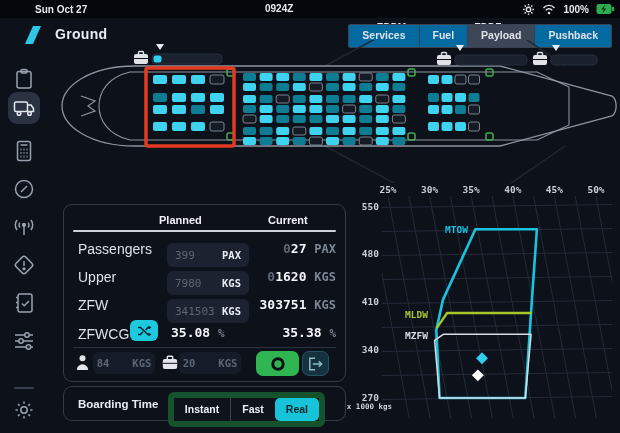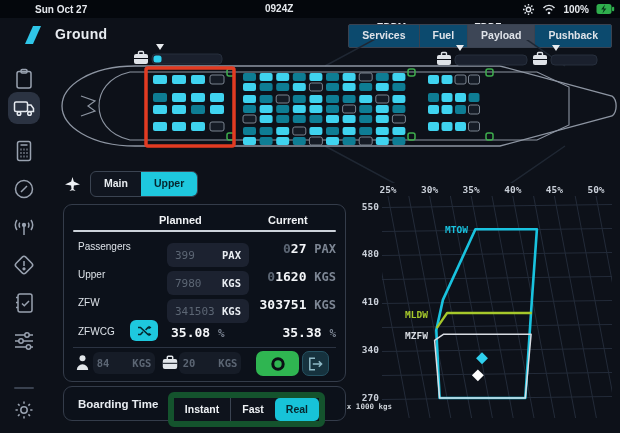--- a/index.html
+++ b/index.html
@@ -13,21 +13,21 @@
   .sb-date{margin-left:35px;}
   .sb-time{position:absolute;left:265px;top:3px;}
   .sb-right{position:absolute;right:5px;top:0;height:18px;display:flex;align-items:center;gap:7px;}
   .sb-flight{display:flex;align-items:center;gap:6px;margin-right:14px;margin-top:36px;}
   .sb-line{width:56px;height:2px;background:#e6e9ee;border-radius:1px;}
 
   
   .hdr-title{left:55px;top:26px;font-size:14px;font-weight:bold;letter-spacing:.3px;}
   .logo{left:25px;top:26px;}
   .tabs{right:8px;top:24px;display:flex;height:22px;border:1px solid #3a4250;border-radius:2px;
-        background:#0c4a6e;overflow:hidden;}
+        background:#0369a1;overflow:hidden;}
   .tab{padding:0 13px;line-height:21px;font-size:10.5px;font-weight:bold;color:#dfe3e9;border-left:1px solid #3a4250;cursor:default;}
   .tab:first-child{border-left:none;}
   .tab.active{background:#3d4656;}
 
   
   .side-icon{left:11px;width:26px;height:26px;display:flex;align-items:center;justify-content:center;}
   .side-sel{left:8px;top:92px;width:32px;height:32px;border-radius:9px;background:#2b3342;}
   .side-div{left:14px;top:387px;width:20px;height:2px;background:#39414f;border-radius:1px;}
 
   
@@ -35,21 +35,21 @@
   .deck-seg{display:flex;height:24px;border-radius:6px;overflow:hidden;border:1px solid #3b4452;background:#10151f;}
   .deck-seg .opt{padding:0 13px;line-height:23px;font-size:10.5px;font-weight:bold;color:#e8ecf0;}
   .deck-seg .opt.sel{background:#1ec8de;color:#05262e;}
 
   
   .panel{background:#0c111a;border:1px solid #343c4a;border-radius:9px;}
   .wpanel{left:63px;top:204px;width:281px;height:176px;}
   .whead{position:absolute;top:9px;font-size:11px;font-weight:bold;color:#f0f2f5;}
   .hr1{position:absolute;left:9px;top:25px;width:263px;height:2px;background:#ccd2da;border-radius:1px;}
   .hr2{position:absolute;left:9px;top:142px;width:263px;height:1px;background:#2b3342;}
-  .wrow-label{position:absolute;left:14px;font-size:10px;color:#dde2e8;}
+  .wrow-label{position:absolute;left:14px;font-size:14px;color:#dde2e8;}
   .pinput{position:absolute;left:103px;width:82px;height:24px;background:#1c2230;border-radius:6px;
           display:flex;align-items:center;justify-content:space-between;padding:0 8px;box-sizing:border-box;margin-top:8px;}
   .pinput .val{font-size:11px;color:#5c6674;font-family:"DejaVu Sans Mono",monospace;}
   .pinput .unit{font-size:10.5px;font-weight:bold;color:#e8ecf1;font-family:"DejaVu Sans Mono",monospace;}
   .curval{position:absolute;right:9px;text-align:right;font-family:"DejaVu Sans Mono",monospace;font-size:13px;font-weight:bold;color:#f3f5f8;}
   .curval .pre{color:#5c6674;}
   .curval .unit{color:#7d8694;font-weight:bold;font-size:12px;}
   .zfwcg-val{position:absolute;font-family:"DejaVu Sans Mono",monospace;font-size:13px;font-weight:bold;color:#f3f5f8;}
   .zfwcg-val .unit{color:#7d8694;font-size:11px;}
   .shufflebtn{position:absolute;left:66px;top:115px;width:28px;height:21px;background:#1ec8de;border-radius:6px;
@@ -349,31 +349,20 @@
           <rect x="488" y="15" width="14" height="10" rx="2" fill="#dfe3e8"></rect>
           <rect x="492.5" y="12.5" width="5" height="3.5" rx="1" fill="none" stroke="#dfe3e8" stroke-width="1.4"></rect>
           <line x1="488" y1="19.5" x2="502" y2="19.5" stroke="#0d1119"></line>
           <rect x="506" y="15" width="46" height="10" rx="4" fill="#1a202d" stroke="#262e3c"></rect>
           <polygon points="507,5 515,5 511,11" fill="#e8ebee"></polygon>
         </g>
         <rect x="101" y="28" width="88" height="78" rx="2" fill="none" stroke="#e23b22" stroke-width="3.5"></rect>
       </g>
   </svg>
 
-  <div class="abs deck">
-    <span>
-      <svg width="15" height="15" viewBox="0 0 15 15">
-          <path fill="#eef1f5" d="M7.5,0 L8.8,4.6 L15,7.6 L8.9,8.6 L8.5,12 L10.6,13.9 L7.5,13.2 L4.4,13.9 L6.5,12 L6.1,8.6 L0,7.6 L6.2,4.6 Z"></path>
-        </svg>
-    </span>
-    <div class="deck-seg">
-      <span class="opt">Main</span>
-      <span class="opt sel">Upper</span>
-    </div>
-  </div>
 
   <div class="abs panel wpanel">
     <span class="whead" style="left:95px">Planned</span>
     <span class="whead" style="left:204px">Current</span>
     <div class="hr1"></div>
 
     <span class="wrow-label" style="top:36px">Passengers</span>
     <div class="pinput" style="top:30px">
       <span class="val">399</span>
       <span class="unit">PAX</span>

